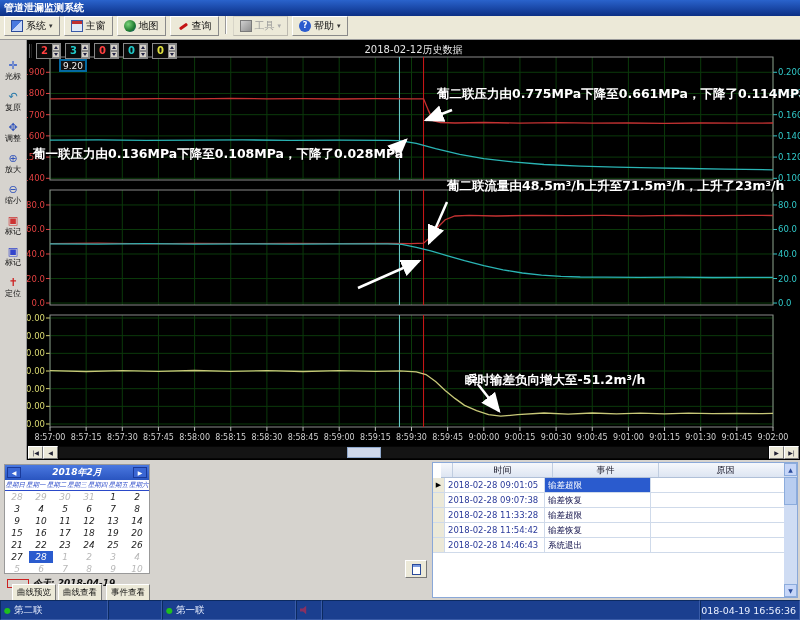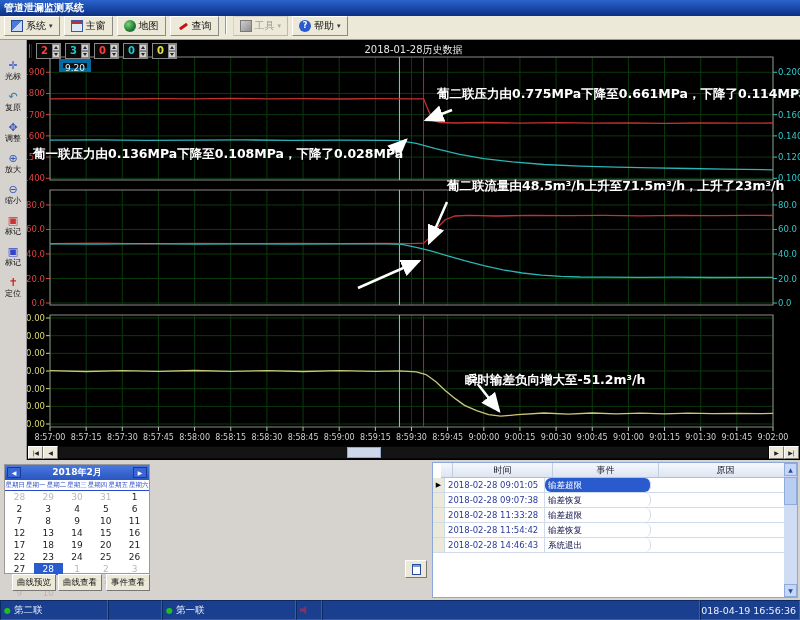--- a/index.html
+++ b/index.html
@@ -41,69 +41,69 @@
   .spin-row{position:absolute;left:2px;top:2px;height:18px;display:flex;gap:4px;align-items:center;z-index:5;}
   .grip{width:3px;height:14px;border-left:1px solid #666;border-right:1px solid #222;}
   .spin{width:25px;height:16px;background:#0a0a0a;border:1px solid #888;display:flex;}
   .spinval{flex:1;text-align:center;font-size:10px;font-weight:bold;line-height:14px;}
   .spinarr{width:8px;display:flex;flex-direction:column;}
   .spinarr i{flex:1;background:#d4d0c8;border:1px solid #888;display:flex;align-items:center;justify-content:center;}
   .ua{width:0;height:0;border-left:2px solid transparent;border-right:2px solid transparent;border-bottom:3px solid #224;}
   .da{width:0;height:0;border-left:2px solid transparent;border-right:2px solid transparent;border-top:3px solid #224;}
   .chart-title{position:absolute;left:0;top:3px;width:100%;text-align:center;color:#e6e6e6;font-size:10px;z-index:4;}
   .cursor-box{position:absolute;left:32px;top:19px;min-width:28px;height:13px;background:#101010;
-    border:4px solid #0369a1;color:#eee;font-size:9px;line-height:11px;text-align:center;z-index:6;padding:0 2px;}
+    border:2px solid #0369a1;color:#eee;font-size:9px;line-height:11px;text-align:center;z-index:6;padding:0 2px;}
   #charts-svg{position:absolute;left:0;top:0;}
   .ann{position:absolute;white-space:nowrap;color:#fff;font-weight:bold;font-size:12.5px;z-index:7;text-shadow:1px 1px 1px #000;}
   .a1{left:410px;top:46px;}
   .a2{left:6px;top:106px;}
   .a3{left:420px;top:138px;}
   .a4{left:6px;top:239px;}
   .a5{left:438px;top:332px;}
 
   
   .hscroll{position:absolute;left:1px;right:1px;bottom:1px;height:13px;background:#060606;display:flex;align-items:center;z-index:6;}
   .hbtn{width:15px;height:13px;background:#ece9d8;border:1px solid;border-color:#fff #777 #777 #fff;
     font-size:6px;line-height:11px;text-align:center;color:#223;}
   .htrack{flex:1;height:11px;background:#141414;position:relative;margin:0 1px;}
   .hthumb{position:absolute;left:288px;top:0;width:34px;height:11px;background:#cfd8ea;border:1px solid #8fa8cc;}
 
   
   .bottom-panel{position:absolute;left:0;top:460px;width:800px;height:140px;background:#d6d3ce;}
-  .calendar{position:absolute;left:4px;top:4px;width:146px;height:110px;background:#fff;border:1px solid #999;font-size:9px;}
+  .calendar{position:absolute;left:4px;top:4px;width:146px;height:110px;background:#fff;border:1px solid #999;font-size:9px;font-style:italic;}
   .cal-head{height:15px;background:linear-gradient(180deg,#4a78e0,#2a55c0);color:#fff;display:flex;align-items:center;justify-content:center;position:relative;font-size:9px;font-weight:bold;}
   .cal-nav{position:absolute;top:2px;width:14px;height:11px;background:#3a66d4;border:1px solid #1a3a9a;color:#fff;font-size:6px;line-height:9px;text-align:center;}
   .cal-prev{left:2px;} .cal-next{right:2px;}
   .wdrow{display:flex;border-bottom:1px solid #2a49c8;height:11px;justify-content:center;}
   .wd{flex:1;color:#2a49c8;font-size:6.5px;line-height:11px;text-align:center;white-space:nowrap;overflow:hidden;}
-  .days{display:grid;grid-template-columns:repeat(5,1fr);}
+  .days{display:grid;grid-template-columns:repeat(6,1fr);}
   .day{height:12px;text-align:center;line-height:12px;font-size:9px;color:#222;}
   .day.muted{color:#b8b8b8;}
   .day.selected{background:#2a5bce;color:#fff;}
   .today-line{display:flex;align-items:center;gap:4px;padding:2px 2px;}
   .today-box{width:22px;height:9px;border:1px solid #cc2222;}
   .today-text{font-size:9px;font-weight:bold;color:#111;white-space:nowrap;}
 
-  .act-btn{position:absolute;top:114px;width:44px;height:17px;background:#ece9d8;border:1px solid;
+  .act-btn{position:absolute;top:124px;width:44px;height:17px;background:#ece9d8;border:1px solid;
     border-color:#fff #777 #777 #fff;font-size:8.5px;text-align:center;line-height:15px;color:#111;}
   .ab1{left:12px;} .ab2{left:58px;} .ab3{left:106px;}
   .mini-btn{position:absolute;left:405px;top:100px;width:22px;height:18px;background:#ece9d8;border:1px solid;
     border-color:#fff #777 #777 #fff;display:flex;align-items:center;justify-content:center;}
   .page-ico{width:9px;height:11px;background:#fff;border:1px solid #2a4a9a;box-shadow:inset 0 2px 0 #7a9ae0;}
 
   
   .etable{position:absolute;left:432px;top:2px;width:366px;height:136px;background:#fff;border:1px solid #8aa8d8;}
   .thead{display:flex;height:15px;background:linear-gradient(180deg,#f6f8fc,#dde5f2);border-bottom:1px solid #b0c0d8;margin-left:8px;}
   .hc{font-size:9px;color:#223;text-align:center;line-height:14px;border-right:1px solid #c0cde0;}
   .c-ind{width:12px;} .c-time{width:100px;} .c-event{width:106px;} .c-reason{width:134px;}
   .trow{display:flex;height:15px;border-bottom:1px solid #cfdaea;}
   .tc{font-size:8.5px;line-height:14px;border-right:1px solid #cfdaea;padding-left:3px;overflow:hidden;white-space:nowrap;}
   .tc.c-ind{padding:0;text-align:center;font-size:7px;color:#000;background:#ece9d8;}
   .tc.c-time{color:#2a3a9a;}
-  .tc.c-event{color:#10104a;border-radius:6px;}
+  .tc.c-event{color:#10104a;}
   .tc.sel{background:#2a5bce;color:#fff;}
   .vscroll{position:absolute;right:0;top:0;width:13px;height:134px;background:#cfdcf3;}
   .varr{position:absolute;left:0;width:13px;height:13px;background:#c6d6f8;border:1px solid #8cacdc;
     font-size:6px;text-align:center;line-height:11px;color:#2a4a9a;}
   .vup{top:0;} .vdn{bottom:0;}
   .vthumb{position:absolute;left:0;top:14px;width:13px;height:28px;background:#b8cdf0;border:1px solid #8cacdc;}
 
   
   .statusbar{position:absolute;left:0;top:600px;width:800px;height:20px;background:#1b3f8f;display:flex;color:#eaf0ff;}
   .seg{height:20px;border:1px solid;border-color:#0c2a60 #3a5ca8 #3a5ca8 #0c2a60;display:flex;align-items:center;
@@ -240,21 +240,21 @@
             <i>
               <b class="ua"></b>
             </i>
             <i>
               <b class="da"></b>
             </i>
           </span>
       </div>
     </div>
 
-    <div class="chart-title">2018-01-28历史数据</div>
+    <div class="chart-title">2018-02-12历史数据</div>
     <div class="cursor-box">9.20</div>
 
     <svg id="charts-svg" width="773" height="420">
         <defs>
           <marker id="ah" markerWidth="9" markerHeight="8" refX="7" refY="3.5" orient="auto">
             <path d="M0,0 L8,3.5 L0,7 Z" fill="#ffffff"></path>
           </marker>
         </defs>
         <line x1="23" y1="17" x2="23" y2="140" stroke="#0b3a0b" stroke-width="1"></line>
         <line x1="59.15" y1="17" x2="59.15" y2="140" stroke="#0b3a0b" stroke-width="1"></line>

